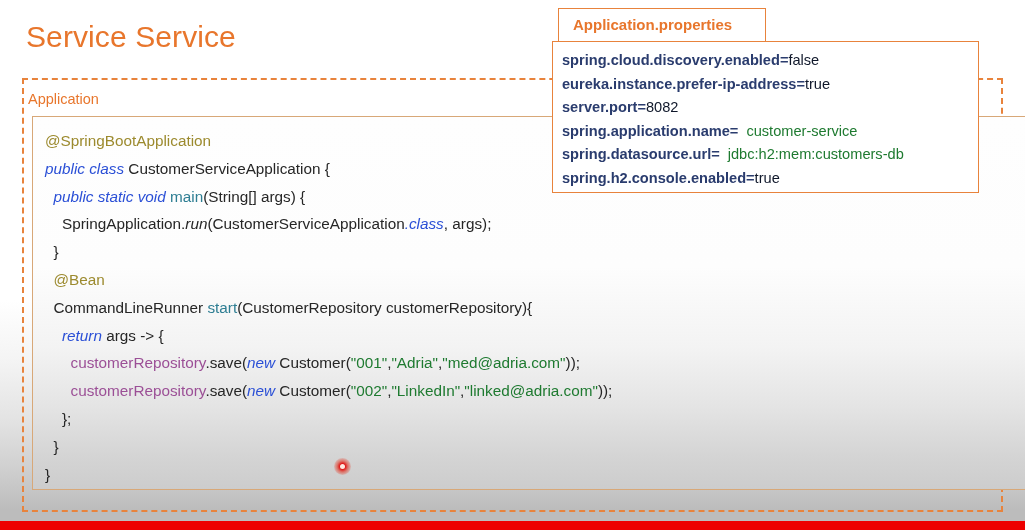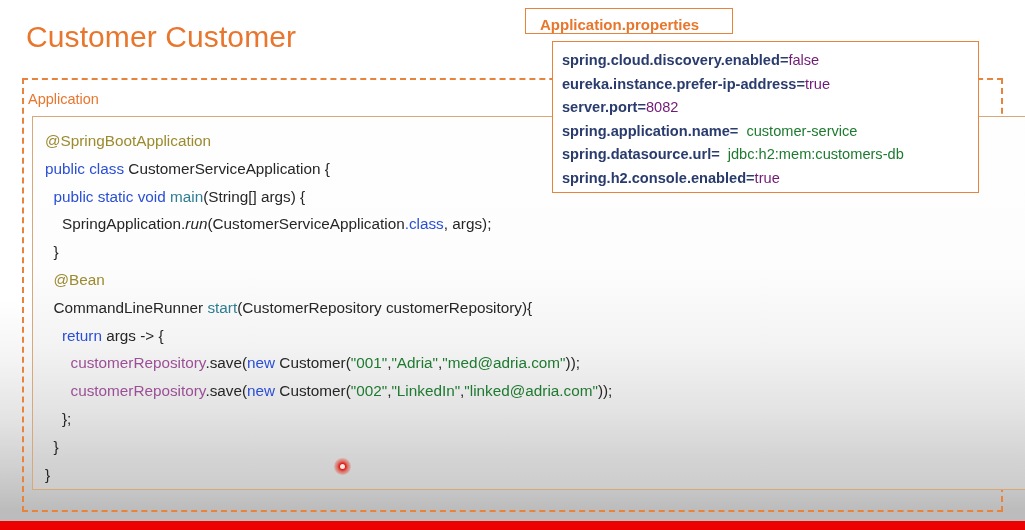--- a/index.html
+++ b/index.html
@@ -64,35 +64,35 @@
   #code {
     position: absolute;
     left: 12px;
     top: 10px;
     font-size: 15.3px;
     line-height: 27.8px;
     color: #262626;
     white-space: pre;
   }
   .ln { display: block; white-space: pre; }
-  .kw   { color: #2a4fd6; }           
+  .kw   { color: #2a4fd6; font-style: italic; }           
   .anno { color: #9C8A2E; }           
   .meth { color: #2E7E93; }           
   .str  { color: #1E7A30; }           
   .purp { color: #9B4F96; }           
   .ital { font-style: italic; }
   .plain{ color: #262626; }
 
   
   #props-tab {
     position: absolute;
-    left: 525px;
+    left: 558px;
     top: 8px;
     width: 208px;
-    height: 26px;
+    height: 34px;
     border: 1.6px solid #E8833C;
     box-sizing: border-box;
     background: #ffffff;
     z-index: 5;
   }
   #props-tab-label {
     position: absolute;
     left: 14px;
     top: 7px;
     font-size: 15px;
@@ -113,21 +113,21 @@
   }
   #props-lines {
     position: absolute;
     left: 9px;
     top: 7px;
     font-size: 14.6px;
     line-height: 23.6px;
     white-space: pre;
   }
   .pkey { color: #2A3C6E; font-weight: bold; }
-  .pval-blue { color: #701a75; }
+  .pval-blue { color: #0f172a; }
   .pval-green { color: #1E7A30; padding-left: 8px; }
 
   
   #pointer {
     position: absolute;
     left: 334px;
     top: 458px;
     width: 17px;
     height: 17px;
     border-radius: 50%;
@@ -152,21 +152,21 @@
     width: 1025px;
     height: 9px;
     background: #ED0000;
   }
 </style>
 </head>
 <body>
 
 <div id="slide">
 
-  <div id="title">Customer Customer</div>
+  <div id="title">Service Service</div>
 
   <div id="dashed-box"></div>
   <div id="dashed-label">Application</div>
 
   <div id="code-panel">
     <div id="code"><span class="ln"><span class="anno">@SpringBootApplication</span></span><span class="ln"><span class="kw">public class </span><span class="plain">CustomerServiceApplication {</span></span><span class="ln"><span class="plain">  </span><span class="kw">public static void </span><span class="meth">main</span><span class="plain">(String[] args) {</span></span><span class="ln"><span class="plain">    SpringApplication.</span><span class="ital">run</span><span class="plain">(CustomerServiceApplication</span><span class="kw">.class</span><span class="plain">, args);</span></span><span class="ln"><span class="plain">  }</span></span><span class="ln"><span class="plain">  </span><span class="anno">@Bean</span></span><span class="ln"><span class="plain">  CommandLineRunner </span><span class="meth">start</span><span class="plain">(CustomerRepository customerRepository){</span></span><span class="ln"><span class="plain">    </span><span class="kw">return</span><span class="plain"> args -&gt; {</span></span><span class="ln"><span class="plain">      </span><span class="purp">customerRepository</span><span class="plain">.save(</span><span class="kw">new</span><span class="plain"> Customer(</span><span class="str">"001"</span><span class="plain">,</span><span class="str">"Adria"</span><span class="plain">,</span><span class="str">"med@adria.com"</span><span class="plain">));</span></span><span class="ln"><span class="plain">      </span><span class="purp">customerRepository</span><span class="plain">.save(</span><span class="kw">new</span><span class="plain"> Customer(</span><span class="str">"002"</span><span class="plain">,</span><span class="str">"LinkedIn"</span><span class="plain">,</span><span class="str">"linked@adria.com"</span><span class="plain">));</span></span><span class="ln"><span class="plain">    };</span></span><span class="ln"><span class="plain">  }</span></span><span class="ln"><span class="plain">}</span></span></div>
   </div>
 
   <div id="props-tab">
     <div id="props-tab-label">Application.properties</div>

